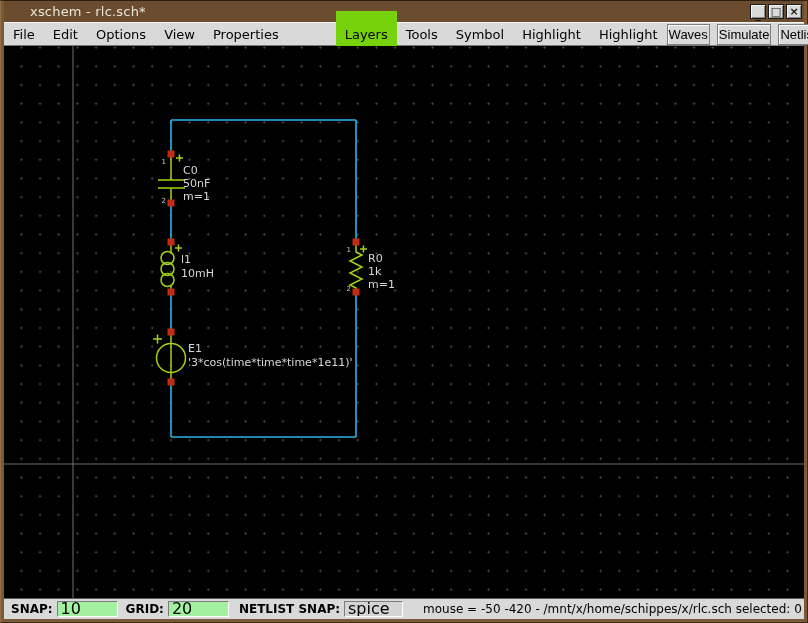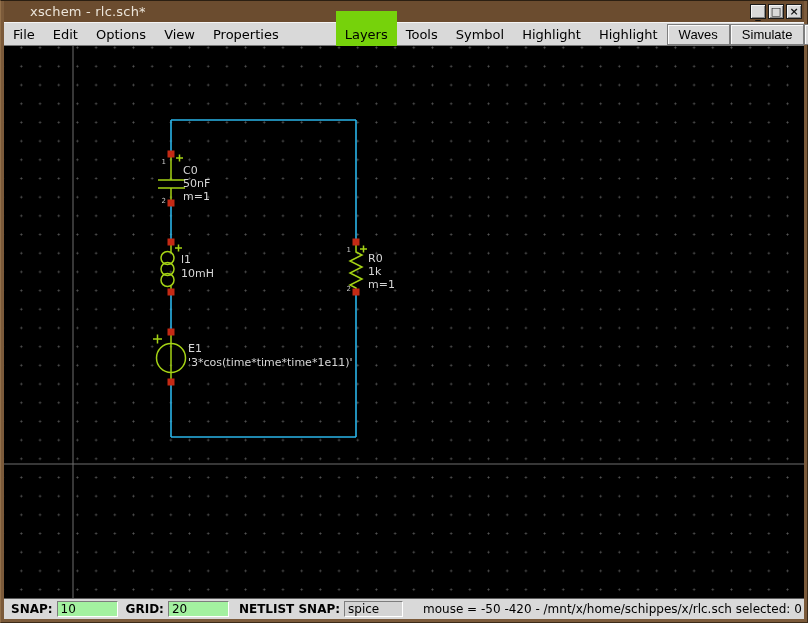--- a/index.html
+++ b/index.html
@@ -38,21 +38,21 @@
     position:absolute; left:4px; top:22px; width:800px; height:24px;
     background:#d9d9d9; border-top:1px solid #f4f4f4; border-bottom:1px solid #777;
     display:flex; align-items:center; font-size:13px; color:#000;
   }
   .menu-item { padding:16px 9px; white-space:nowrap; }
   .menu-item.active { background:#76d20b;margin-left:48px; }
   .menubar-right { margin-left:auto; display:flex; align-items:center; height:100%; }
   .tb-button {
     background:#d9d9d9; border:1px solid #7e7e7e;
     box-shadow:inset 1px 1px 0 #fbfbfb;
-    padding:2px 11px; font-size:13px; white-space:nowrap;
+    padding:2px 1px; margin-right:7px; font-size:13px; white-space:nowrap;
   }
 
   
   .canvas {
     position:absolute; left:4px; top:46px; width:800px; height:552px;
     background-color:#000;
     background-image:radial-gradient(circle, #565656 0.9px, transparent 1.1px);
     background-size:18.7px 18.7px;
     background-position:8px 11px;
   }
@@ -63,21 +63,21 @@
   
   .statusbar {
     position:absolute; left:4px; top:598px; width:800px; height:21px;
     background:#d9d9d9; border-top:1px solid #5c5c5c;
     display:flex; align-items:center; font-size:12px; color:#000;
   }
   .sb-label { white-space:nowrap;font-weight:bold; }
   .sb-entry {
     height:16px; border:1px solid;
     border-color:#7d7d7d #ffffff #ffffff #7d7d7d;
-    font-size:12px; padding:0 3px; line-height:14px; overflow:hidden; white-space:nowrap;
+    font-size:16px; padding:0 3px; line-height:14px; overflow:hidden; white-space:nowrap;
   }
   .sb-green { background:#a3f1a0; }
   .sb-gray  { background:#d4d4d4; }
   .sb-info { margin-left:20px; white-space:nowrap; }
 </style>
 </head>
 <body>
 
 <div class="frame"></div>
 

